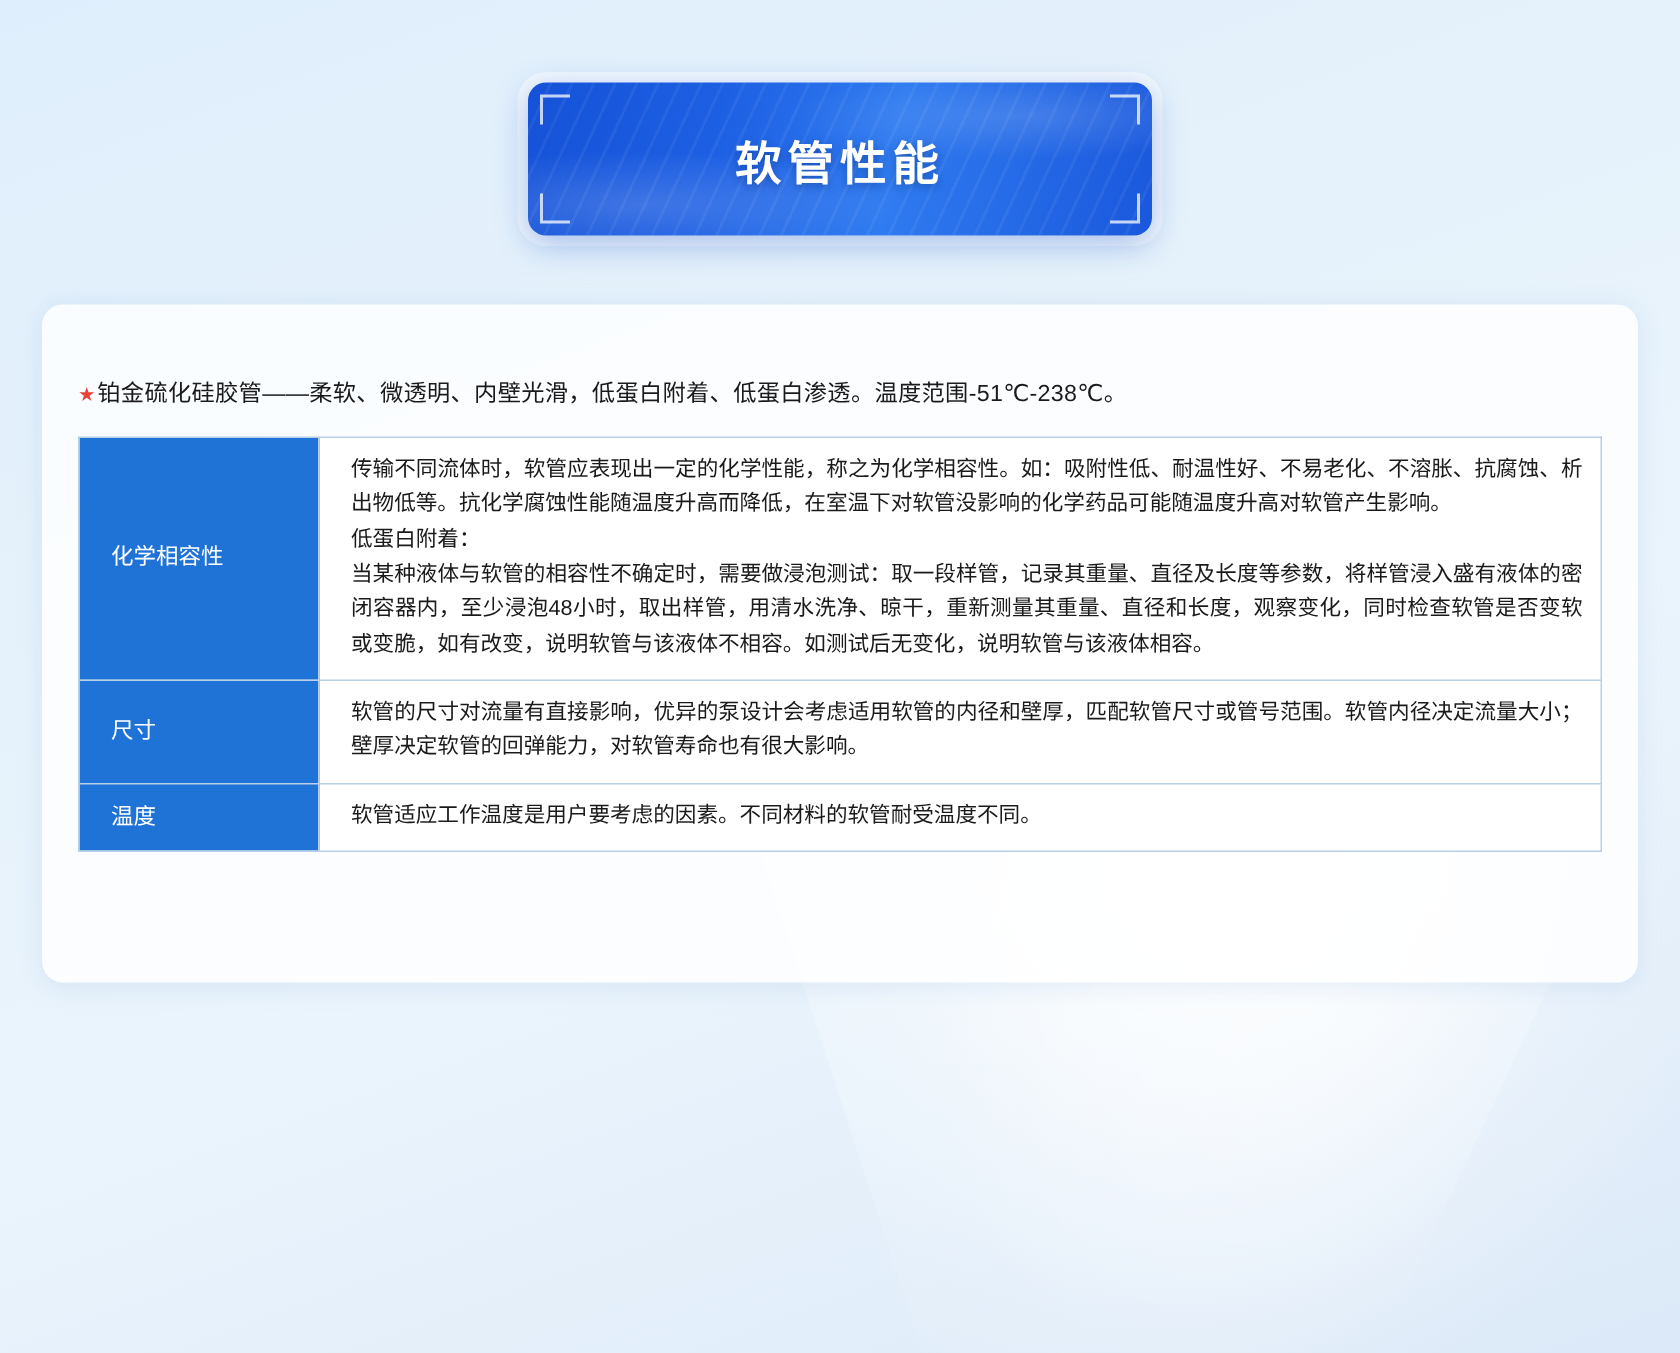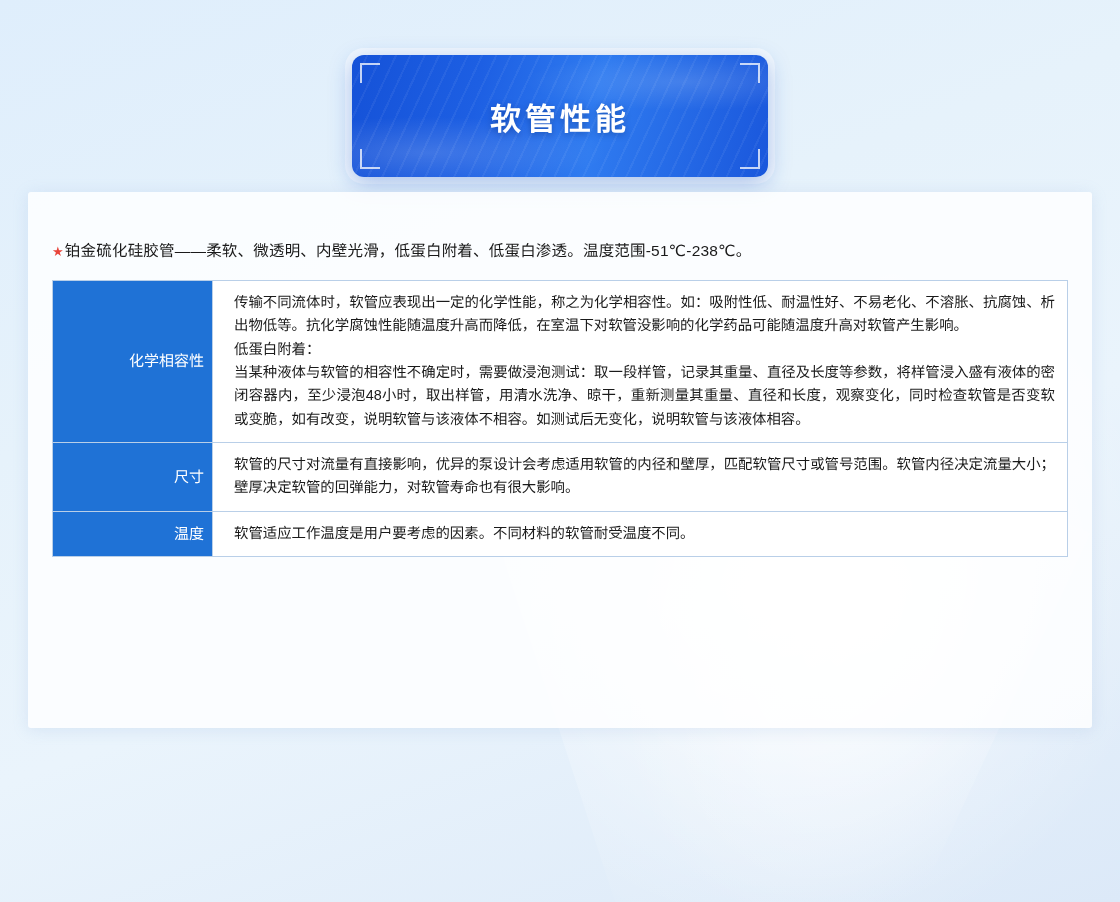--- a/index.html
+++ b/index.html
@@ -42,21 +42,21 @@
     position: absolute;
     left: 0;
     top: 55px;
     width: 1120px;
     display: flex;
     justify-content: center;
   }
   .banner {
     position: relative;
     width: 416px;
-    height: 122px;
+    height: 102px;
     border-radius: 12px;
     background: linear-gradient(100deg, #1552d8 0%, #1d5fe3 30%, #2f7bf0 58%, #1a57dc 100%);
     box-shadow: 0 6px 22px rgba(26, 82, 200, 0.35),
                 0 0 0 7px rgba(255,255,255,0.55);
     display: flex;
     align-items: center;
     justify-content: center;
     overflow: hidden;
   }
   .banner::before {
@@ -88,25 +88,25 @@
     font-size: 31px;
     font-weight: bold;
     letter-spacing: 4px;
     text-shadow: 0 2px 6px rgba(0, 30, 90, 0.35);
   }
 
   
   .card {
     position: absolute;
     left: 28px;
-    top: 192px;
+    top: 203px;
     width: 1064px;
-    height: 536px;
+    height: 452px;
     background: rgba(255,255,255,0.82);
-    border-radius: 3px;
+    border-radius: 14px;
     box-shadow: 0 2px 16px rgba(120, 160, 210, 0.18);
   }
 
   .lead {
     position: absolute;
     left: 24px;
     top: 46px;
     font-size: 15.5px;
     color: #1a1a1a;
     letter-spacing: 0.2px;
@@ -130,21 +130,21 @@
   table.spec td {
     border: 1px solid #b9cfe8;
     vertical-align: middle;
     padding-left: 21px;
   }
   td.label {
     width: 130px;
     background: #1f72d6;
     color: #ffffff;
     font-size: 15px;
-    text-align: right;
+    text-align: left;
     line-height: 1.5;
     padding: 6px 8px;
     border-color: #1f72d6;
   }
   td.body {
     padding: 10px 12px 11px 12px;
     font-size: 14.4px;
     line-height: 1.62;
     color: #1a1a1a;
     text-align: justify;

